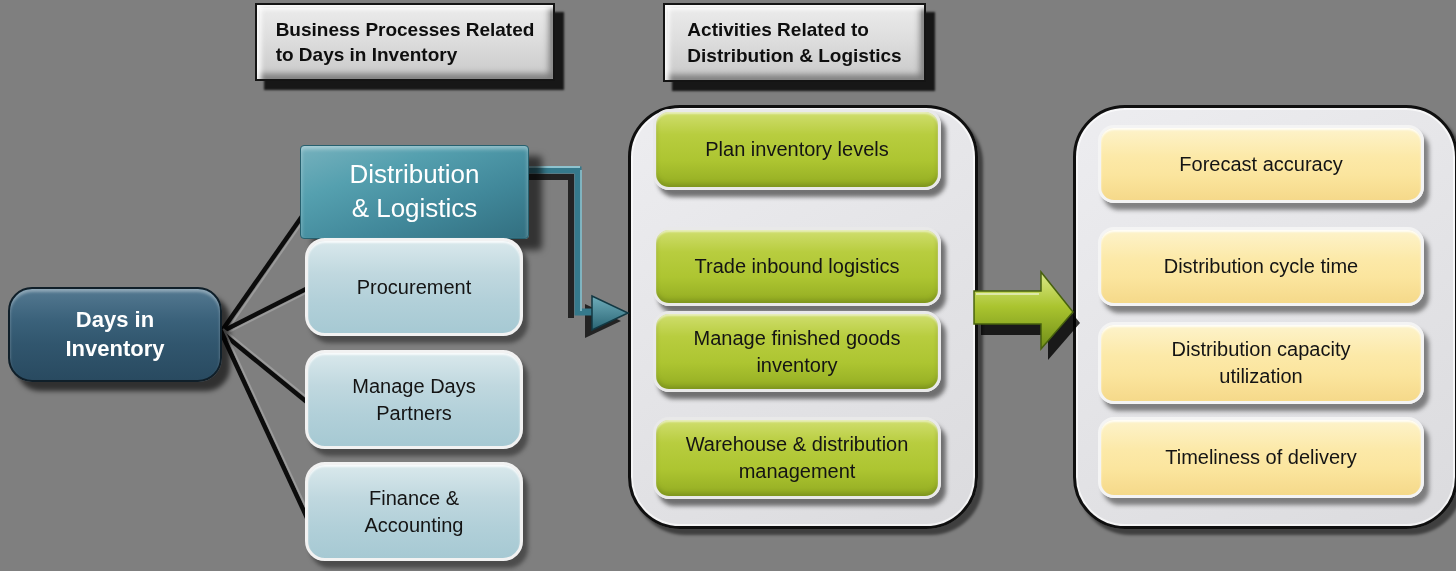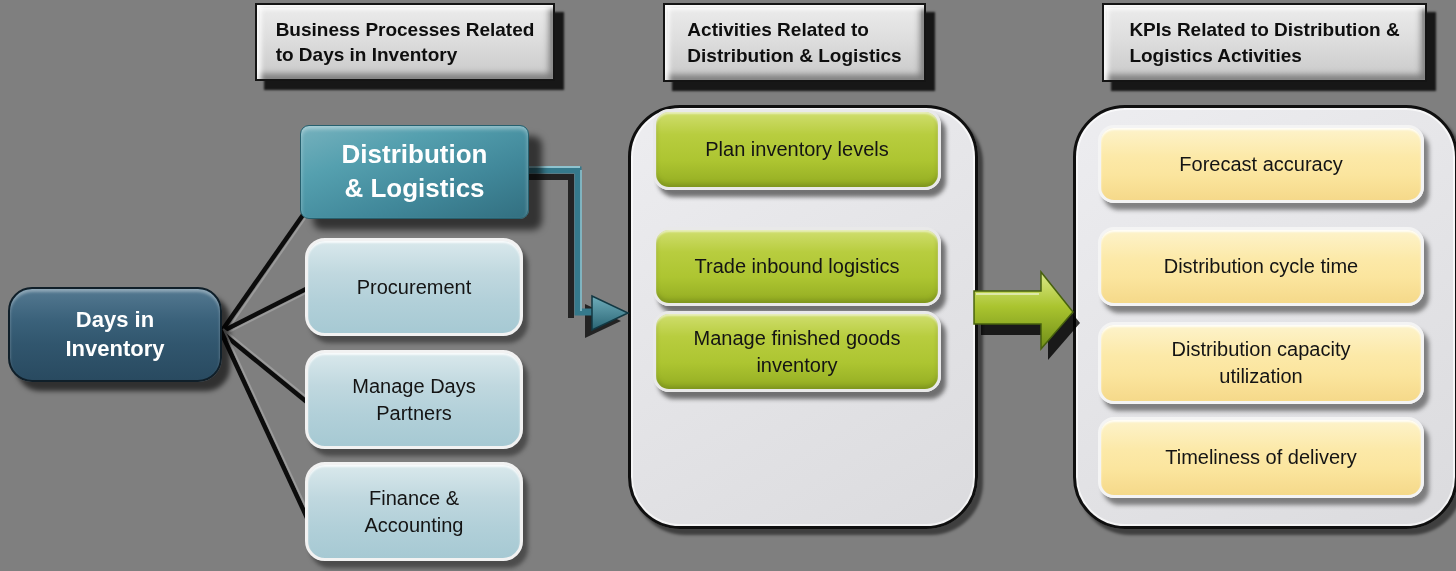--- a/index.html
+++ b/index.html
@@ -34,24 +34,25 @@
     text-align:center;white-space:pre-line;z-index:4;
     font-size:20px;line-height:1.35;color:#141414;
   }
   .root{
     border-radius:24px;font-size:22px;font-weight:bold;color:#fff;line-height:1.3;
     background:linear-gradient(180deg,#547991 0%,#3a617a 35%,#31566e 60%,#294a60 100%);
     border:2px solid #101f29;
     box-shadow:8px 9px 5px rgba(0,0,0,.62), inset 0 3px 3px rgba(255,255,255,.35);
   }
   .hl{
-    border-radius:9px;font-size:26px;font-weight:bold;color:#fff;line-height:1.3;
+    border-radius:4px;font-size:26px;font-weight:normal;color:#fff;line-height:1.3;
     background:linear-gradient(160deg,#76b1bd 0%,#55a0af 30%,#41889a 65%,#326f80 100%);
     border:1px solid #27606e;
     box-shadow:13px 11px 7px rgba(0,0,0,.6), inset 0 3px 4px rgba(255,255,255,.4);
+    margin-top:20px;
   }
   .proc{
     border-radius:20px;
     background:linear-gradient(180deg,#d9e8ec 0%,#c0d8df 35%,#b2d0d9 65%,#a6c9d3 100%);
     border:3px solid #f2f2f2;
     box-shadow:5px 7px 4px rgba(35,35,35,.55), inset 0 2px 2px rgba(255,255,255,.8);
   }
   .act{
     border-radius:16px;
     background:linear-gradient(180deg,#d0de6e 0%,#b8cd3f 30%,#adc531 65%,#93ac22 100%);
@@ -111,38 +112,38 @@
     </g>
   </svg>
 
   <div class="panel" style="left:628px;top:105px;width:344px;height:418px"></div>
   <div class="panel" style="left:1073px;top:105px;width:379px;height:418px"></div>
 
   <div class="hdr" style="left:255px;top:3px;width:296px;height:74px">Business Processes Related
 to  Days in Inventory</div>
   <div class="hdr" style="left:663px;top:3px;width:259px;height:75px">Activities Related to
 Distribution &amp; Logistics</div>
-  <div class="hdr" style="left:1102px;top:3px;width:321px;height:75px">KPIs Related to Distribution &amp;
-Logistics  Activities</div>
 
   <div class="pill root" style="left:8px;top:287px;width:210px;height:91px">Days in
 Inventory</div>
 
   <div class="pill hl" style="left:300px;top:125px;width:227px;height:92px">Distribution
 &amp; Logistics</div>
   <div class="pill proc" style="left:305px;top:238px;width:212px;height:92px">Procurement</div>
   <div class="pill proc" style="left:305px;top:350px;width:212px;height:93px">Manage Days
 Partners</div>
   <div class="pill proc" style="left:305px;top:462px;width:212px;height:93px">Finance &amp;
 Accounting</div>
 
   <div class="pill act" style="left:653px;top:109px;width:282px;height:75px">Plan inventory levels</div>
   <div class="pill act" style="left:653px;top:227px;width:282px;height:73px">Trade inbound logistics</div>
   <div class="pill act" style="left:653px;top:311px;width:282px;height:75px">Manage finished goods
 inventory</div>
+  <div class="pill act" style="left:653px;top:417px;width:282px;height:76px">Warehouse &amp; distribution
+management</div>
 
   <div class="pill kpi" style="left:1098px;top:125px;width:320px;height:72px">Forecast accuracy</div>
   <div class="pill kpi" style="left:1098px;top:227px;width:320px;height:73px">Distribution cycle time</div>
   <div class="pill kpi" style="left:1098px;top:322px;width:320px;height:76px">Distribution capacity
 utilization</div>
   <div class="pill kpi" style="left:1098px;top:417px;width:320px;height:75px">Timeliness of delivery</div>
 
 </div>
 
 </body></html>

